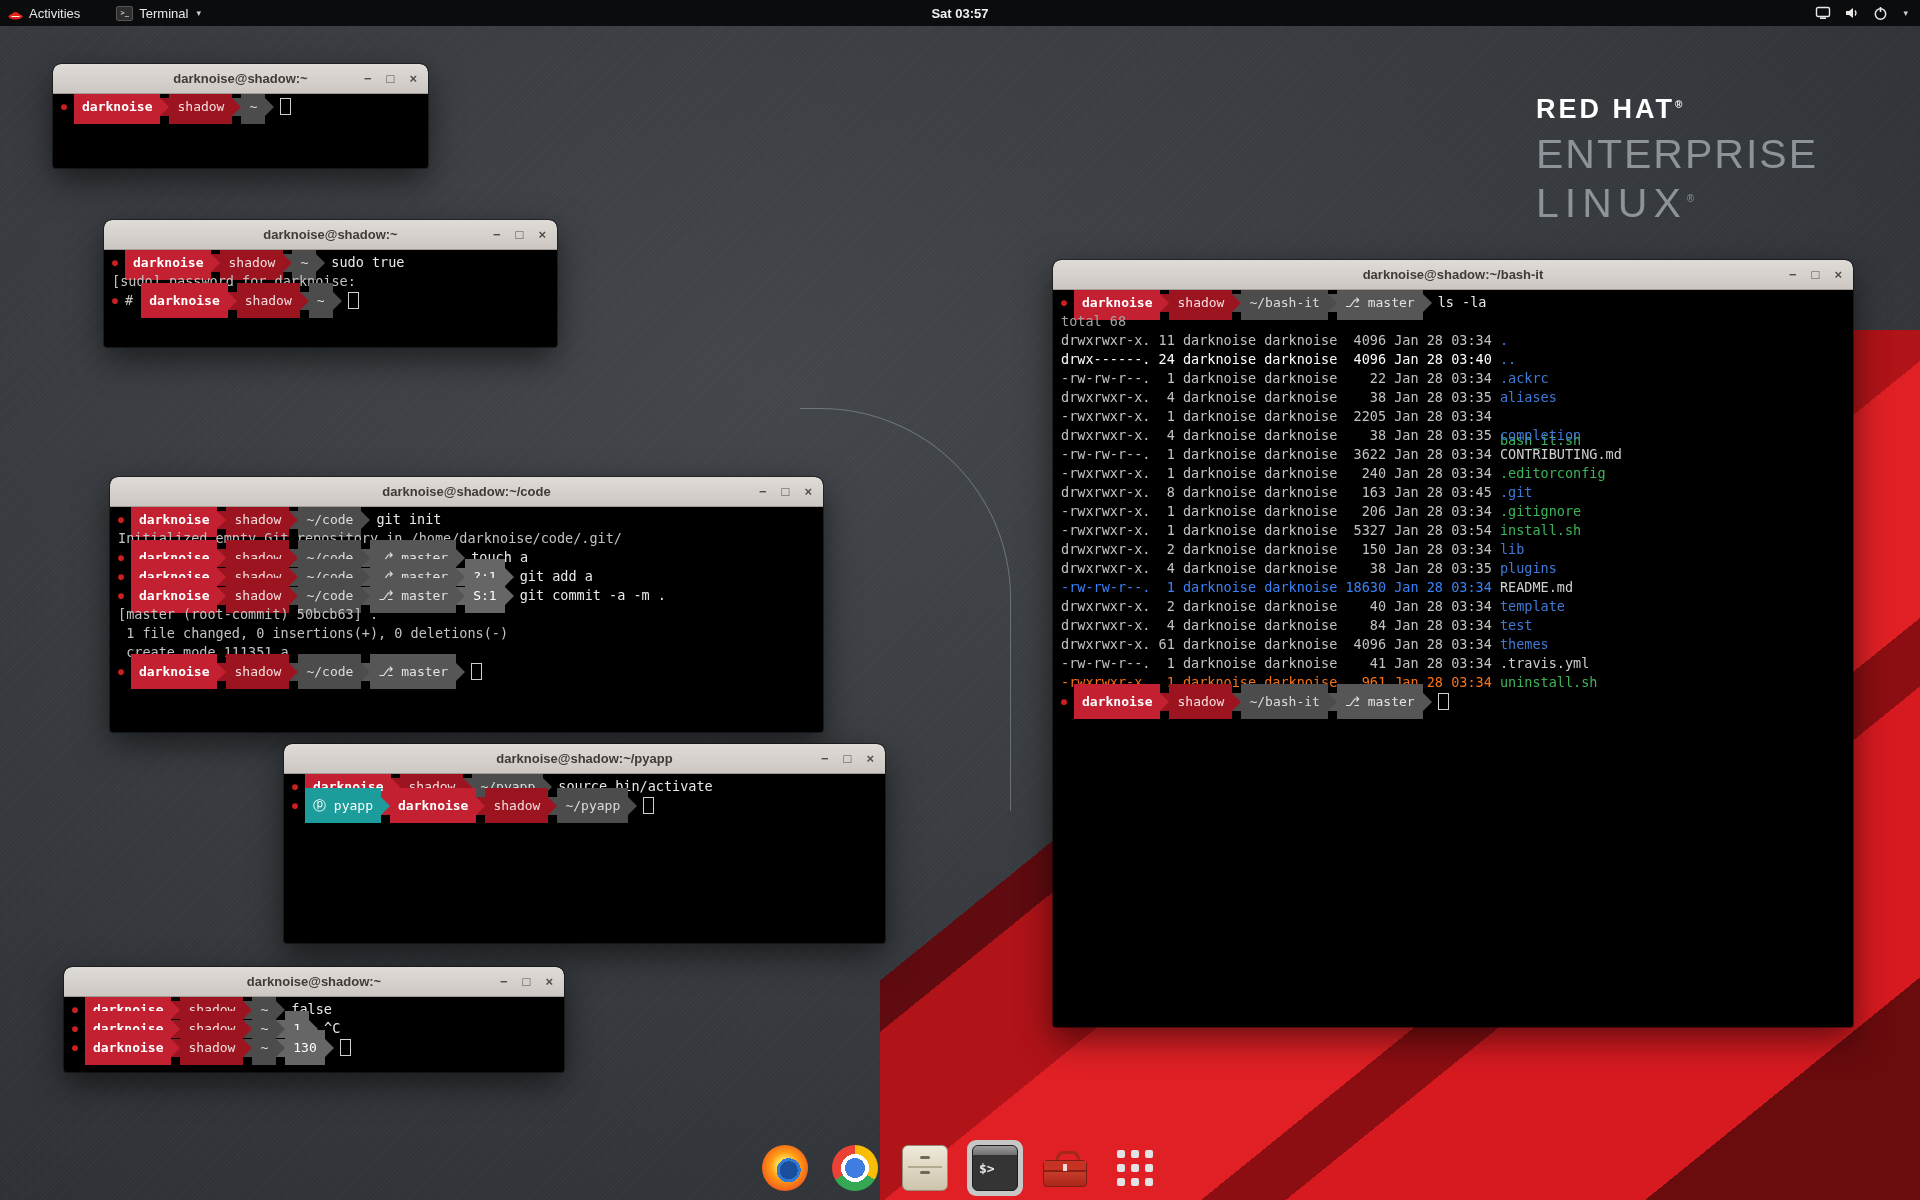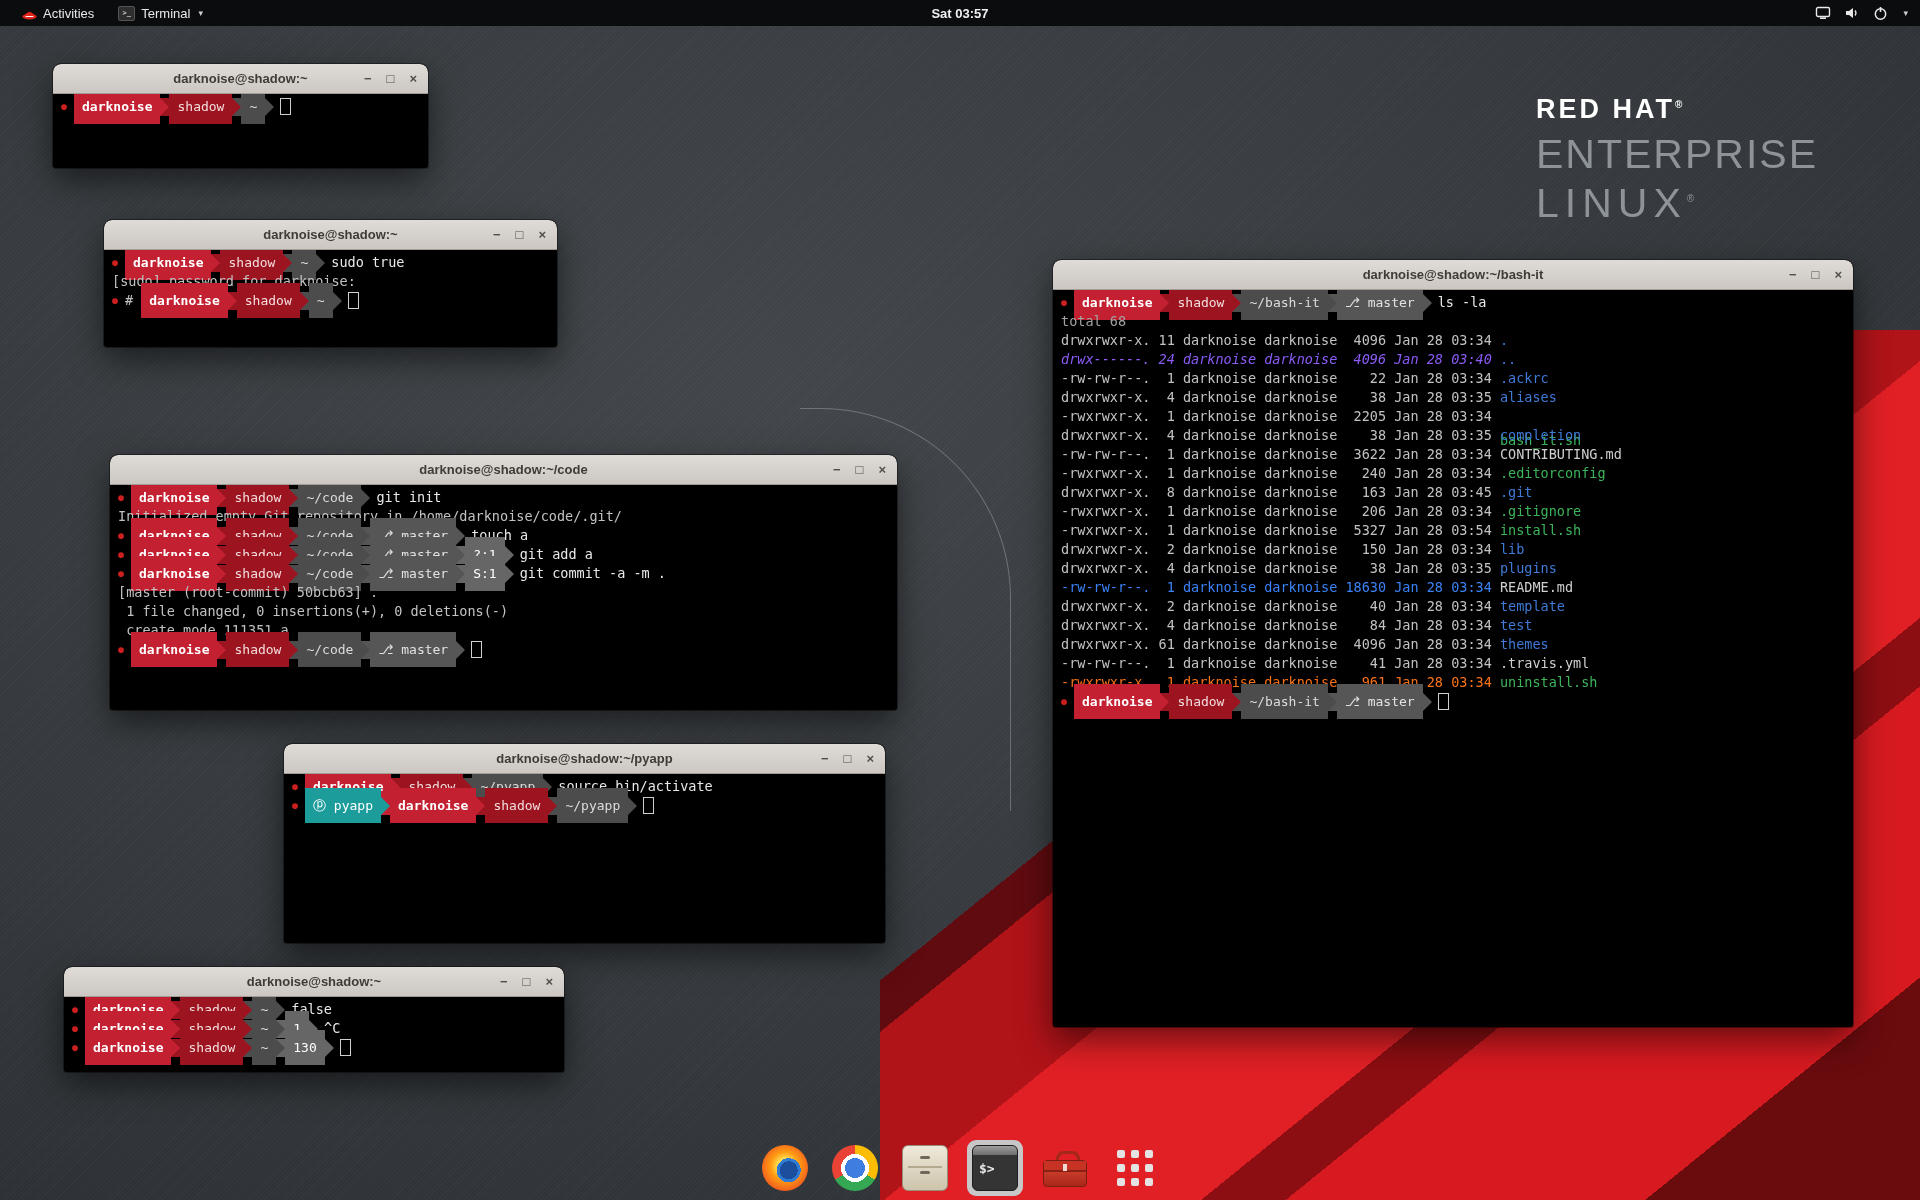--- a/index.html
+++ b/index.html
@@ -17,21 +17,21 @@
       rgba(0,0,0,0) 0 38%,
       #5f0b0f 38% 41%,
       #b01318 41% 51%,
       #e02025 51% 66%,
       #8c0e12 66% 70%,
       #d61a20 70% 87%,
       #6a0b0e 87% 100%);}
   
   .topbar{position:absolute;top:0;left:0;right:0;height:26px;background:#0a0c0e;z-index:60;
     display:flex;align-items:center;color:#e8e8e8;font-size:13px;}
-  .tb-left{display:flex;align-items:center;gap:8px;padding-left:14px;}
+  .tb-left{display:flex;align-items:center;gap:20px;padding-left:0;}
   .tb-item{display:flex;align-items:center;gap:6px;padding:0 8px;height:26px;}
   .tb-chev{font-size:9px;color:#cfcfcf;margin-left:2px;}
   .mini-term{display:inline-flex;align-items:center;justify-content:center;width:15px;height:13px;
     background:#2e2e2e;border:1px solid #555;border-radius:2px;color:#cfcfcf;font:bold 7px "DejaVu Sans Mono",monospace;}
   .tb-clock{position:absolute;left:50%;transform:translateX(-50%);font-weight:bold;color:#f0f0f0;}
   .tb-right{margin-left:auto;display:flex;align-items:center;gap:13px;padding-right:12px;}
   
   .brand{position:absolute;left:1536px;top:94px;z-index:2;user-select:none;}
   .brand-l1{color:#ffffff;font-weight:bold;font-size:27px;letter-spacing:3px;}
   .brand-l1 sup,.brand-l3 sup{font-size:10px;vertical-align:super;}
@@ -83,21 +83,21 @@
   .icon-toolbox .lid{position:absolute;left:2px;right:2px;top:16px;height:9px;background:#c63325;
     border-bottom:2px solid #8a2014;}
   .icon-toolbox .handle{position:absolute;left:14px;top:6px;width:18px;height:11px;
     border:3px solid #a3281a;border-bottom:none;border-radius:8px 8px 0 0;}
   .icon-toolbox .latch{position:absolute;left:21px;top:19px;width:4px;height:7px;background:#f0d9d5;z-index:2;}
   .icon-grid{display:grid;grid-template-columns:repeat(3,8px);grid-gap:6px;}
   .icon-grid i{width:8px;height:8px;background:#e3e3e3;border-radius:2px;}
   
   #w1{left:53px;top:64px;width:375px;height:104px;}
   #w2{left:104px;top:220px;width:453px;height:127px;}
-  #w3{left:110px;top:455px;width:787px;height:255px;}
+  #w3{left:110px;top:477px;width:713px;height:255px;}
   #w4{left:284px;top:744px;width:601px;height:199px;}
   #w5{left:64px;top:967px;width:500px;height:105px;}
   #w6{left:1053px;top:260px;width:800px;height:767px;}
 </style>
 </head>
 <body>
 
 <div class="texture"></div>
 <div class="guide-arc"></div>
 <div class="ribbons"></div>
@@ -231,21 +231,21 @@
     <span class="wbtns">
       <span class="wbtn">−</span>
       <span class="wbtn">□</span>
       <span class="wbtn">×</span>
     </span>
   </div>
   <div class="tbody">
       <div class="tline"><span class="picon">●</span><span class="seg" style="background: rgb(195, 32, 49); color: rgb(255, 255, 255); font-weight: bold;">darknoise</span><span class="sarrow" style="border-left-color: rgb(195, 32, 49); background: rgb(156, 20, 32);"></span><span class="seg" style="background: rgb(156, 20, 32); color: rgb(243, 220, 220);">shadow</span><span class="sarrow" style="border-left-color: rgb(156, 20, 32); background: rgb(76, 76, 76);"></span><span class="seg" style="background: rgb(76, 76, 76); color: rgb(220, 220, 220);">~/bash-it</span><span class="sarrow" style="border-left-color: rgb(76, 76, 76); background: rgb(86, 86, 86);"></span><span class="seg" style="background: rgb(86, 86, 86); color: rgb(226, 226, 226);">⎇ master</span><span class="sarrow" style="border-left-color: rgb(86, 86, 86);"></span><span class="cmd" style="color: rgb(232, 232, 232);">ls -la</span></div>
       <div class="tline"><span class="out" style="color: #a3a3a3;">total 68</span></div>
       <div class="tline"><span class="out" style="color: rgb(194, 194, 194);">drwxrwxr-x. 11 darknoise darknoise  4096 Jan 28 03:34 </span><span class="lsname" style="color: rgb(63, 122, 214);">.</span></div>
-      <div class="tline"><span class="out" style="color: #8b5cf6; font-style: italic;">drwx------. 24 darknoise darknoise  4096 Jan 28 03:40 </span><span class="lsname" style="color: rgb(63, 122, 214);">..</span></div>
+      <div class="tline"><span class="out" style="color: #ffffff;">drwx------. 24 darknoise darknoise  4096 Jan 28 03:40 </span><span class="lsname" style="color: rgb(63, 122, 214);">..</span></div>
       <div class="tline"><span class="out" style="color: rgb(194, 194, 194);">-rw-rw-r--.  1 darknoise darknoise    22 Jan 28 03:34 </span><span class="lsname" style="color: rgb(63, 122, 214);">.ackrc</span></div>
       <div class="tline"><span class="out" style="color: rgb(194, 194, 194);">drwxrwxr-x.  4 darknoise darknoise    38 Jan 28 03:35 </span><span class="lsname" style="color: rgb(63, 122, 214);">aliases</span></div>
       <div class="tline"><span class="out" style="color: rgb(194, 194, 194);">-rwxrwxr-x.  1 darknoise darknoise  2205 Jan 28 03:34 </span><span class="lsname" style="color: rgb(60, 180, 90); margin-top: 48px;">bash_it.sh</span></div>
       <div class="tline"><span class="out" style="color: rgb(194, 194, 194);">drwxrwxr-x.  4 darknoise darknoise    38 Jan 28 03:35 </span><span class="lsname" style="color: rgb(63, 122, 214);">completion</span></div>
       <div class="tline"><span class="out" style="color: rgb(194, 194, 194);">-rw-rw-r--.  1 darknoise darknoise  3622 Jan 28 03:34 </span><span class="lsname" style="color: rgb(207, 207, 207);">CONTRIBUTING.md</span></div>
       <div class="tline"><span class="out" style="color: rgb(194, 194, 194);">-rwxrwxr-x.  1 darknoise darknoise   240 Jan 28 03:34 </span><span class="lsname" style="color: rgb(60, 180, 90);">.editorconfig</span></div>
       <div class="tline"><span class="out" style="color: rgb(194, 194, 194);">drwxrwxr-x.  8 darknoise darknoise   163 Jan 28 03:45 </span><span class="lsname" style="color: rgb(63, 122, 214);">.git</span></div>
       <div class="tline"><span class="out" style="color: rgb(194, 194, 194);">-rwxrwxr-x.  1 darknoise darknoise   206 Jan 28 03:34 </span><span class="lsname" style="color: rgb(60, 180, 90);">.gitignore</span></div>
       <div class="tline"><span class="out" style="color: rgb(194, 194, 194);">-rwxrwxr-x.  1 darknoise darknoise  5327 Jan 28 03:54 </span><span class="lsname" style="color: rgb(60, 180, 90);">install.sh</span></div>
       <div class="tline"><span class="out" style="color: rgb(194, 194, 194);">drwxrwxr-x.  2 darknoise darknoise   150 Jan 28 03:34 </span><span class="lsname" style="color: rgb(63, 122, 214);">lib</span></div>

